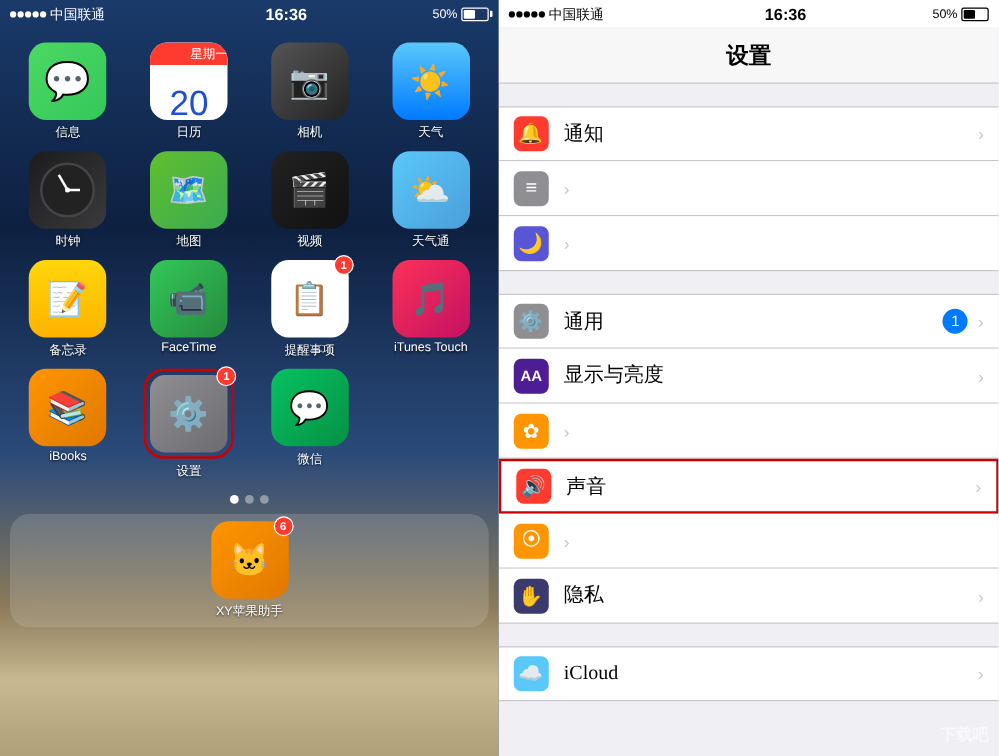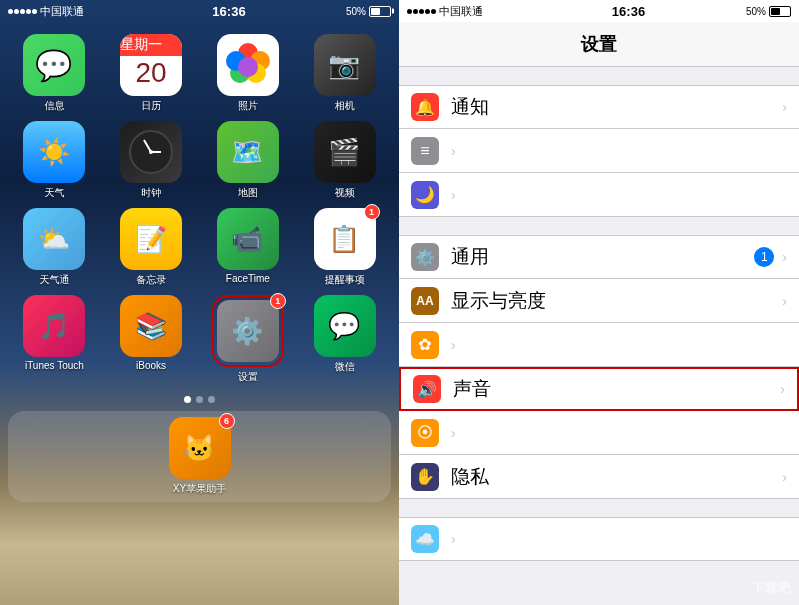--- a/index.html
+++ b/index.html
@@ -123,21 +123,21 @@
     }
     .settings-row:first-child {
       border-top: 1px solid #c8c7cc;
     }
     .settings-row-icon {
       width: 28px; height: 28px; border-radius: 6px;
       display: flex; align-items: center; justify-content: center;
       margin-right: 12px; font-size: 16px; color: white; flex-shrink: 0;
     }
     .settings-row-label {
-      flex: 1; font-size: 19px; color: #000; font-family: Liberation Serif, serif;
+      flex: 1; font-size: 16px; color: #000; font-family: Liberation Serif, serif;
     }
     .settings-row-badge {
       background: #007aff; color: white; font-size: 12px;
       border-radius: 10px; min-width: 20px; height: 20px;
       display: flex; align-items: center; justify-content: center;
       padding: 0 6px; margin-right: 8px;
     }
     .settings-chevron {
       color: #c7c7cc; font-size: 14px;
     }
@@ -179,37 +179,24 @@
     </div>
   </div>
 
   <div class="app-grid" id="app-grid">
       <div class="app-icon">
         <div style="width:62px;height:62px;border-radius:14px;background:linear-gradient(135deg,#4cd964,#34c759);display:flex;align-items:center;justify-content:center;font-size:30px;color:white;position:relative;">💬</div>
         <span class="app-label">信息</span>
       </div>
       <div class="app-icon">
         <div style="width:62px;height:62px;border-radius:14px;background:white;display:flex;flex-direction:column;align-items:center;justify-content:flex-start;overflow:hidden;position:relative;">
-      <div style="background:#ff3b30;width:100%;text-align:left;color:white;font-size:14px;padding:2px 0;">星期一</div>
-      <div style="font-size:28px;font-weight:300;color:#7f1d1d;line-height:1.1;margin-top:2px;">20</div>
+      <div style="background:#ff3b30;width:100%;text-align:right;color:white;font-size:10px;padding:2px 0;">星期一</div>
+      <div style="font-size:28px;font-weight:300;color:#1d4ed8;line-height:1.1;margin-top:16px;">20</div>
     </div>
         <span class="app-label">日历</span>
-      </div>
-      <div class="app-icon">
-        <div style="width:62px;height:62px;border-radius:14px;background:white;display:flex;align-items:center;justify-content:center;">
-      <div style="width:44px;height:44px;position:relative;">
-        <div style="position:absolute;width:20px;height:20px;background:#ff3b30;border-radius:50%;top:0;left:50%;transform:translateX(-50%);"></div>
-        <div style="position:absolute;width:20px;height:20px;background:#ff9500;border-radius:50%;top:8px;right:0;"></div>
-        <div style="position:absolute;width:20px;height:20px;background:#ffcc00;border-radius:50%;top:20px;right:4px;"></div>
-        <div style="position:absolute;width:20px;height:20px;background:#34c759;border-radius:50%;top:20px;left:4px;"></div>
-        <div style="position:absolute;width:20px;height:20px;background:#007aff;border-radius:50%;top:8px;left:0;"></div>
-        <div style="position:absolute;width:20px;height:20px;background:#af52de;border-radius:50%;top:14px;left:50%;transform:translateX(-50%);"></div>
-      </div>
-    </div>
-        <span class="app-label">照片</span>
       </div>
       <div class="app-icon">
         <div style="width:62px;height:62px;border-radius:14px;background:linear-gradient(135deg,#555,#222);display:flex;align-items:center;justify-content:center;font-size:26px;">📷</div>
         <span class="app-label">相机</span>
       </div>
       <div class="app-icon">
         <div style="width:62px;height:62px;border-radius:14px;background:linear-gradient(180deg,#5ac8fa,#007aff);display:flex;align-items:center;justify-content:center;font-size:26px;">☀️</div>
         <span class="app-label">天气</span>
       </div>
       <div class="app-icon">
@@ -324,21 +311,21 @@
         </div>
       </div>
       <div class="settings-section">
         <div class="settings-row">
           <div class="settings-row-icon" style="background: rgb(142, 142, 147);">⚙️</div>
           <span class="settings-row-label">通用</span>
           <span class="settings-row-badge">1</span>
           <span class="settings-chevron">›</span>
         </div>
         <div class="settings-row">
-          <div class="settings-row-icon" style="background: #a16207; font-weight: bold; font-size: 12px;">AA</div>
+          <div class="settings-row-icon" style="background: #4c1d95; font-weight: bold; font-size: 12px;">AA</div>
           <span class="settings-row-label">显示与亮度</span>
           <span class="settings-chevron">›</span>
         </div>
         <div class="settings-row">
           <div class="settings-row-icon" style="background: rgb(255, 149, 0);">✿</div>
           <span class="settings-chevron">›</span>
         </div>
         <div class="settings-row sound-row">
           <div class="settings-row-icon" style="background: rgb(255, 59, 48);">🔊</div>
           <span class="settings-row-label">声音</span>
@@ -350,19 +337,20 @@
         </div>
         <div class="settings-row">
           <div class="settings-row-icon" style="background: rgb(58, 58, 110);">✋</div>
           <span class="settings-row-label">隐私</span>
           <span class="settings-chevron">›</span>
         </div>
       </div>
       <div class="settings-section">
         <div class="settings-row">
           <div class="settings-row-icon" style="background: rgb(90, 200, 250);">☁️</div>
+          <span class="settings-row-label">iCloud</span>
           <span class="settings-chevron">›</span>
         </div>
       </div>
     </div>
 
   <div class="watermark">下载吧</div>
 </div>
 
 </body></html>

